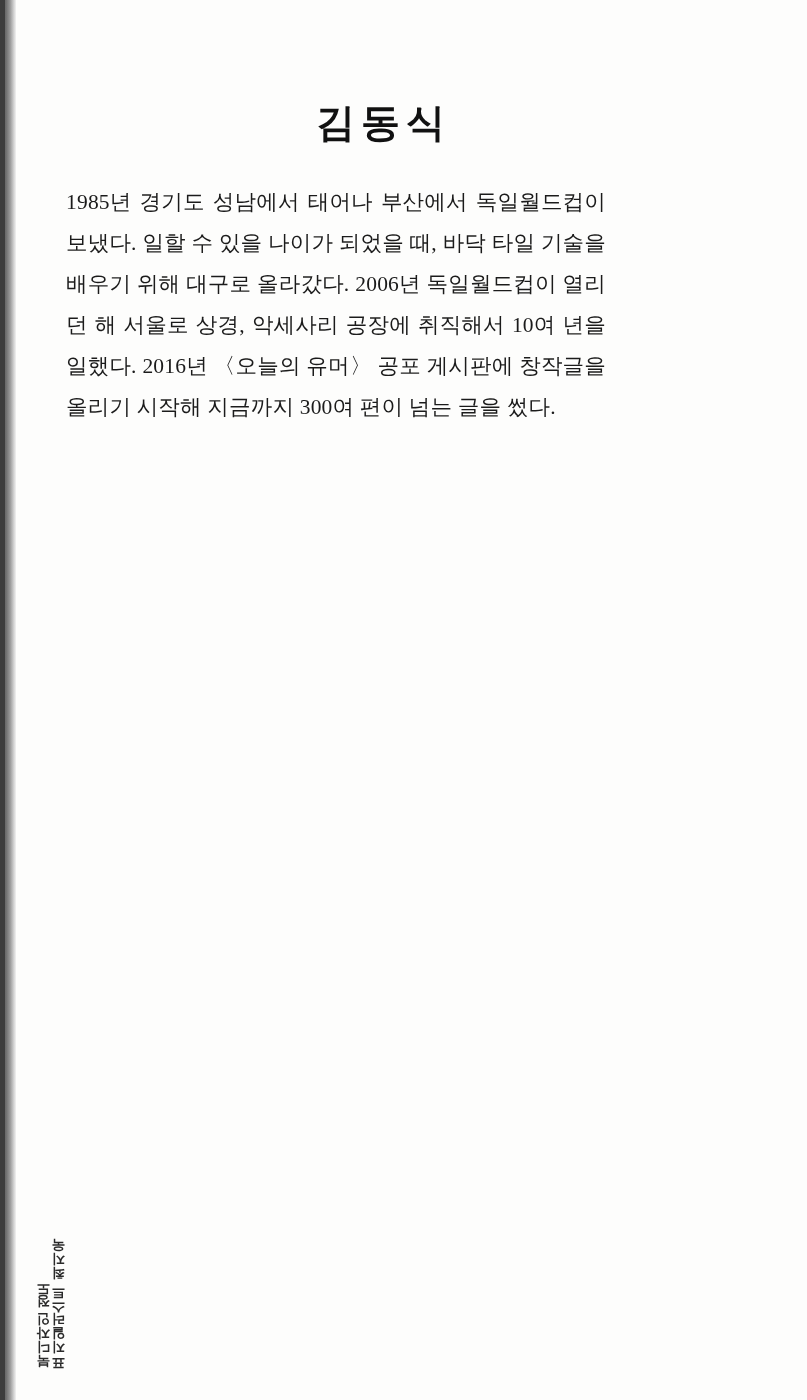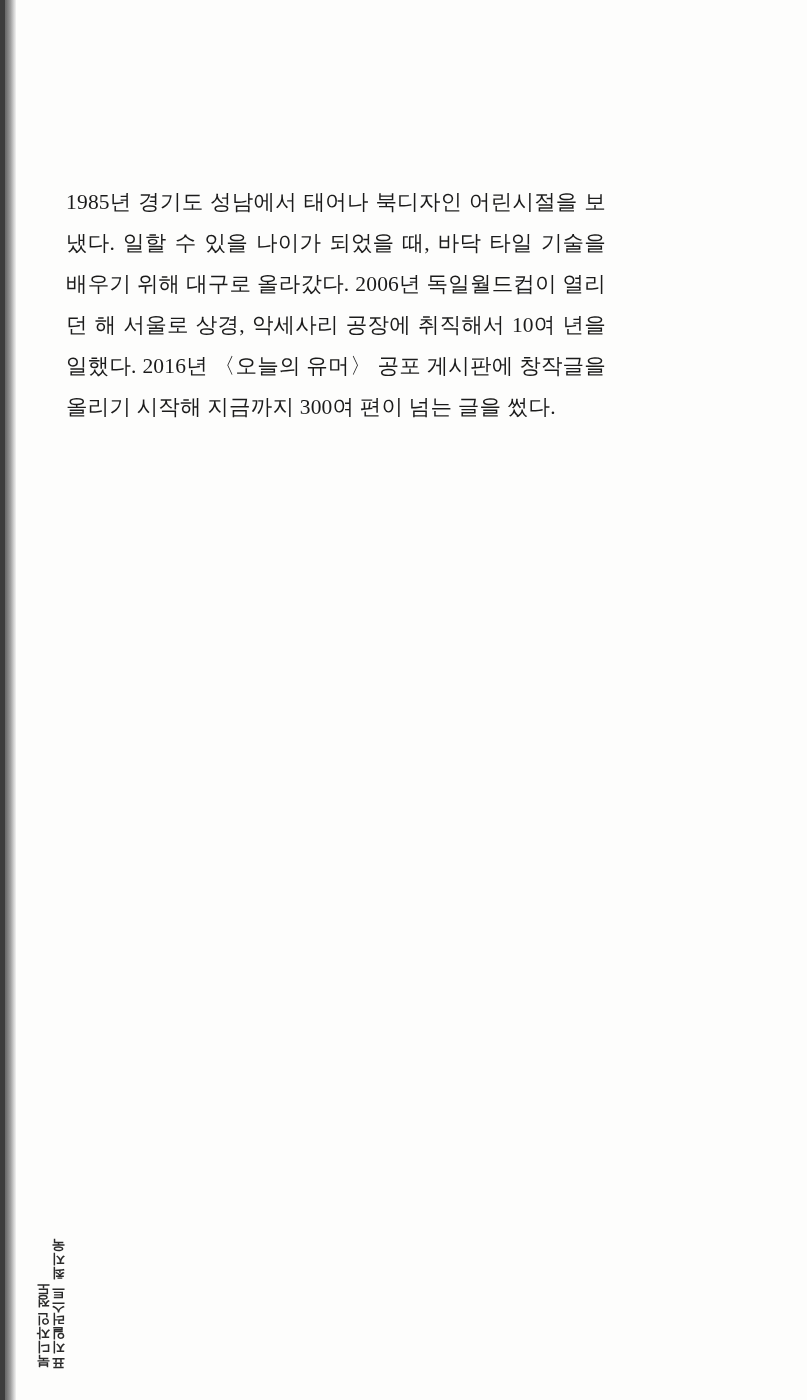--- a/index.html
+++ b/index.html
@@ -93,21 +93,22 @@
   .colophon .vline.l2 { left: 1px; }
 </style>
 </head>
 <body>
 
 <div class="page-edge"></div>
 <div class="page-edge-outer"></div>
 
 <div class="page">
 
+  <div class="author-name">김동식</div>
 
-  <div class="bio">1985년 경기도 성남에서 태어나 북디자인 어린시절을 보냈다. 일할 수 있을 나이가 되었을 때, 바닥 타일 기술을 배우기 위해 대구로 올라갔다. 2006년 독일월드컵이 열리던 해 서울로 상경, 악세사리 공장에 취직해서 10여 년을 일했다. 2016년 〈오늘의 유머〉 공포 게시판에 창작글을 올리기 시작해 지금까지 300여 편이 넘는 글을 썼다.</div>
+  <div class="bio">1985년 경기도 성남에서 태어나 부산에서 독일월드컵이 보냈다. 일할 수 있을 나이가 되었을 때, 바닥 타일 기술을 배우기 위해 대구로 올라갔다. 2006년 독일월드컵이 열리던 해 서울로 상경, 악세사리 공장에 취직해서 10여 년을 일했다. 2016년 〈오늘의 유머〉 공포 게시판에 창작글을 올리기 시작해 지금까지 300여 편이 넘는 글을 썼다.</div>
 
   <div class="colophon">
     <div class="vline l1">표지일러스트 최지욱</div>
     <div class="vline l2">북디자인 정도</div>
   </div>
 
 </div>
 
 </body></html>

